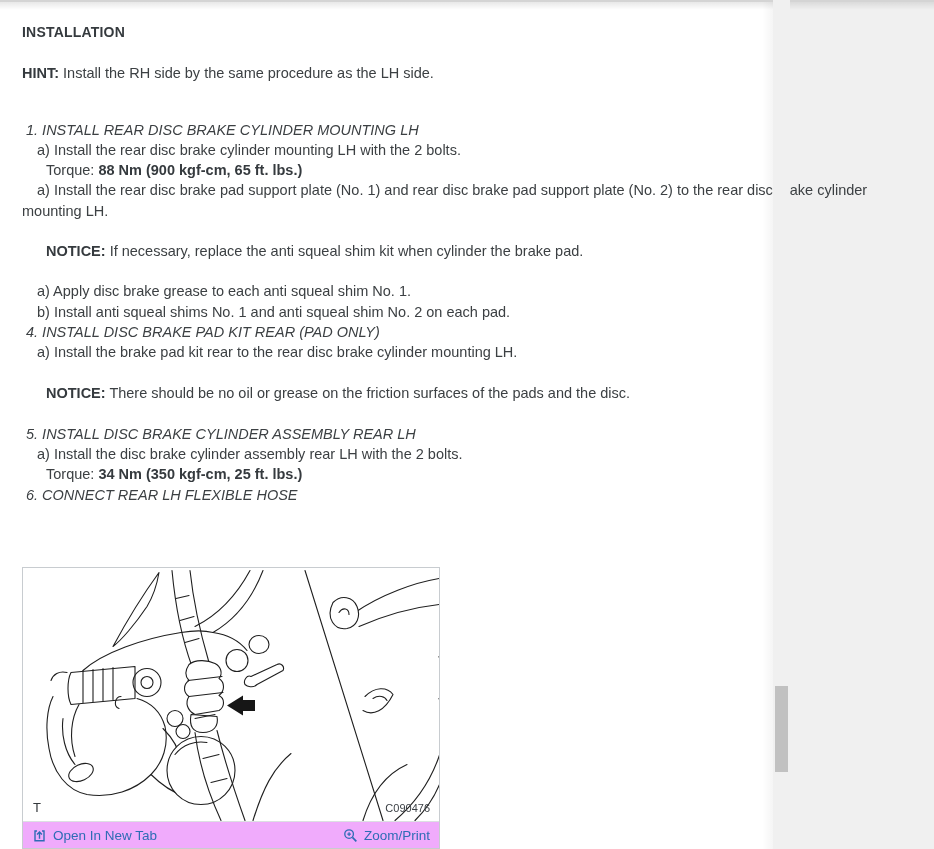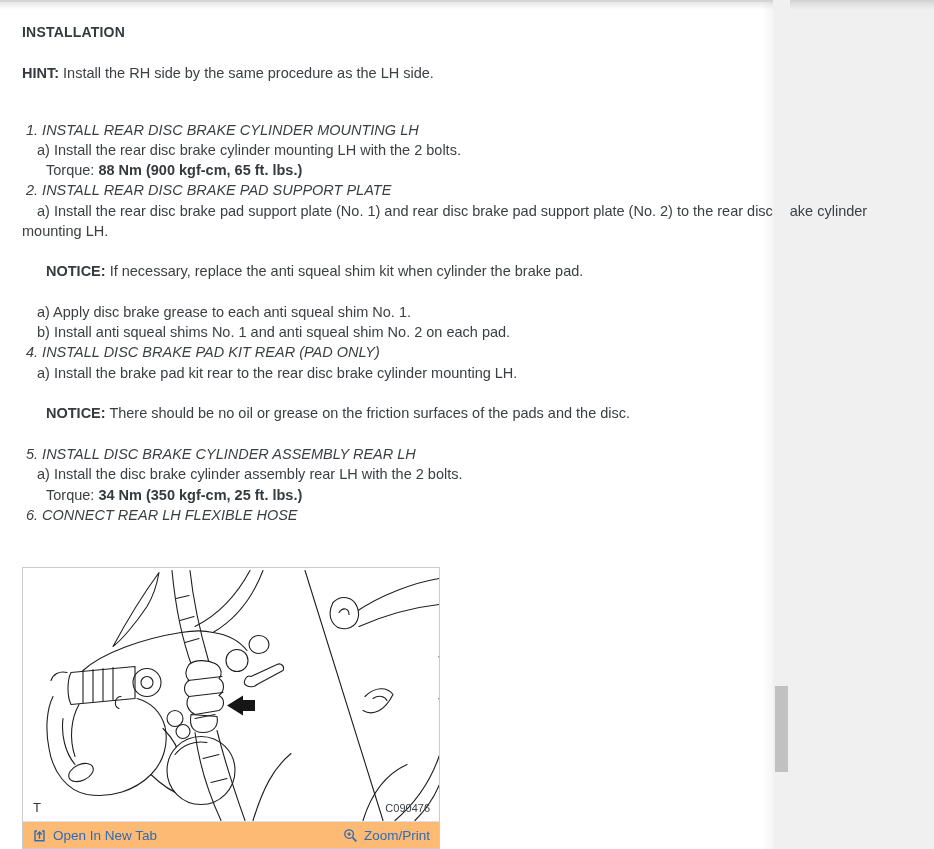--- a/index.html
+++ b/index.html
@@ -26,21 +26,21 @@
   .gap{height:20px;}
   .gap21{height:21px;}
   .mb20{margin-bottom:36px;}
 
   .fig-panel{position:absolute;left:22px;top:567px;width:416px;
     border:1px solid #c8ccd0;background:#ffffff;}
   .fig-img{position:relative;width:416px;height:253px;background:#ffffff;}
   .fig-img svg{position:absolute;top:0;left:0;}
   .fig-corner{position:absolute;left:10px;bottom:6px;font-size:13px;color:#34383c;}
   .fig-code{position:absolute;right:9px;bottom:7px;font-size:11px;color:#3a3f44;}
-  .fig-footer{height:26px;border-top:1px solid #dcdfe2;background:#fdba74;
+  .fig-footer{height:26px;border-top:1px solid #dcdfe2;background:#f0abfc;
     display:flex;justify-content:space-between;align-items:center;padding:0 9px;}
   .link{display:flex;align-items:center;gap:6px;color:#2e6cb5;font-size:13.5px;cursor:pointer;}
   .link svg{display:block;}
 
   .scrollbar{position:absolute;top:0;right:0;width:17px;height:849px;background:#f0f0f0;}
   .scroll-thumb{position:absolute;top:686px;left:2px;width:13px;height:86px;background:#c1c1c1;}
 </style>
 </head>
 <body>
 
@@ -51,21 +51,20 @@
 
   <div class="text-col">
     <div class="h-title ln">INSTALLATION</div>
 
     <div class="ln mb20"><span class="b">HINT:</span><span> Install the RH side by the same procedure as the LH side.</span></div>
 
     <div class="ln ind1">1. INSTALL REAR DISC BRAKE CYLINDER MOUNTING LH</div>
     <div class="ln ind2">a) Install the rear disc brake cylinder mounting LH with the 2 bolts.</div>
     <div class="ln ind3"><span>Torque: </span><span class="b">88 Nm (900 kgf-cm, 65 ft. lbs.)</span></div>
 
-    <div class="ln ind1">2. INSTALL REAR DISC BRAKE PAD SUPPORT PLATE</div>
     <div class="ln wrap">a) Install the rear disc brake pad support plate (No. 1) and rear disc brake pad support plate (No. 2) to the rear disc brake cylinder mounting LH.</div>
 
     <div class="gap"></div>
     <div class="ln ind3"><span class="b">NOTICE:</span><span> If necessary, replace the anti squeal shim kit when cylinder the brake pad.</span></div>
     <div class="gap"></div>
     <div class="ln ind2">a) Apply disc brake grease to each anti squeal shim No. 1.</div>
     <div class="ln ind2">b) Install anti squeal shims No. 1 and anti squeal shim No. 2 on each pad.</div>
 
     <div class="ln ind1">4. INSTALL DISC BRAKE PAD KIT REAR (PAD ONLY)</div>
     <div class="ln ind2">a) Install the brake pad kit rear to the rear disc brake cylinder mounting LH.</div>

